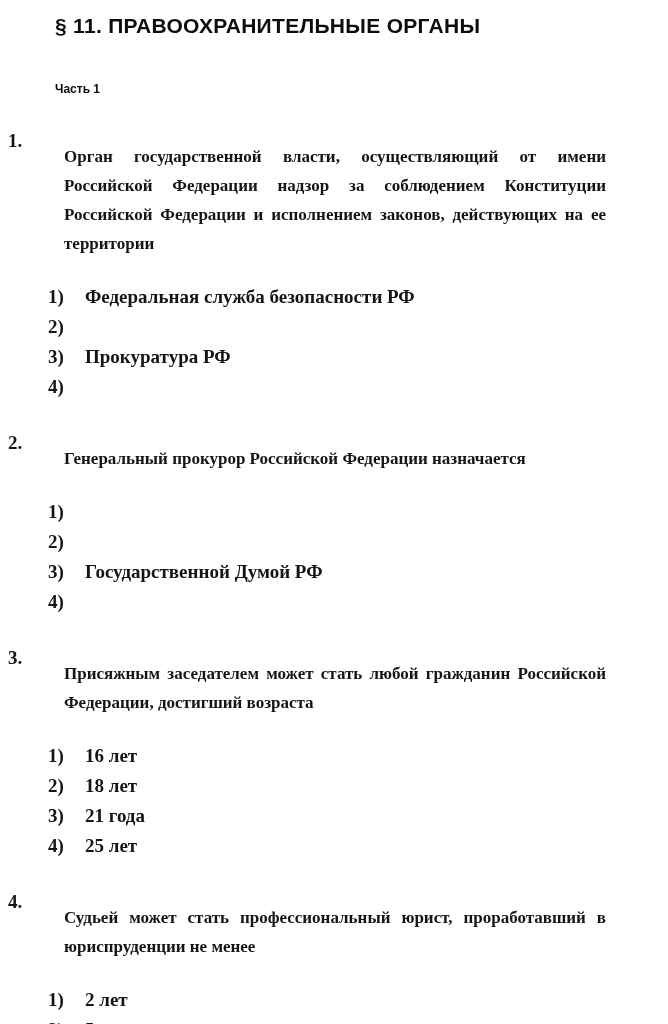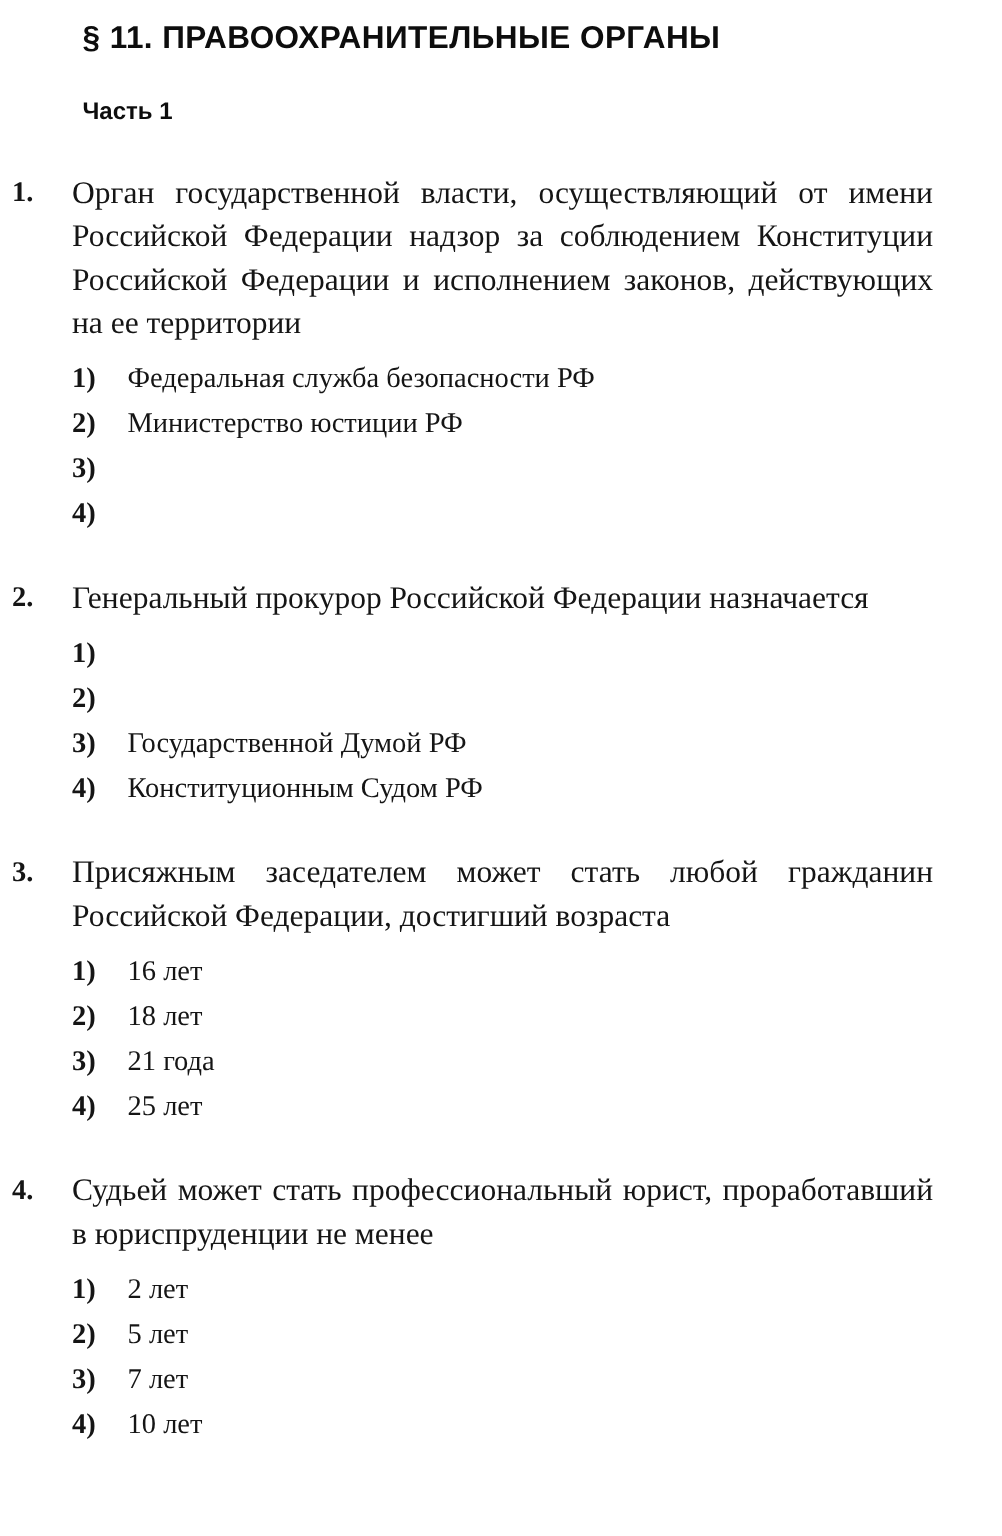--- a/index.html
+++ b/index.html
@@ -24,65 +24,65 @@
   .title {
     font-family: "Liberation Sans", sans-serif;
     font-size: 21px;
     font-weight: 700;
     letter-spacing: 0.3px;
     margin: 4px 0 0 47px;
     color: #0d0d0d;
   }
   .section-heading {
     font-family: "Liberation Sans", sans-serif;
-    font-size: 16px;
+    font-size: 12px;
     font-weight: 700;
-    margin: 28px 0 30px 47px;
+    margin: 44px 0 30px 47px;
     color: #0d0d0d;
   }
   .question {
     margin-bottom: 26px;
   }
   .q-row {
     display: flex;
     align-items: flex-start;
   }
   .q-num {
     flex: 0 0 40px;
     width: 40px;
     font-size: 19px;
     line-height: 29px;
     font-weight: 700;
   }
   .q-text {
     flex: 1;
-    margin: 0;
-    font-size: 21px;
+    margin: 16px;
+    font-size: 17px;
     line-height: 29px;
-    font-weight: 400;
+    font-weight: 700;
     text-align: justify;
   }
   .opts {
     list-style: none;
     margin: 8px 0 0 40px;
     padding: 0;
   }
   .opt {
     display: flex;
     align-items: flex-start;
     font-size: 19px;
     line-height: 30px;
   }
   .o-num {
     flex: 0 0 37px;
     width: 37px;
     font-weight: 700;
   }
   .o-text {
-    font-weight: 400;
+    font-weight: 700;
   }
 </style>
 </head>
 <body>
 
 <div class="page">
   <h1 class="title">§ 11. ПРАВООХРАНИТЕЛЬНЫЕ ОРГАНЫ</h1>
   <h2 class="section-heading">Часть 1</h2>
   <div class="questions">
   <div class="question">
@@ -91,24 +91,24 @@
       <p class="q-text">Орган государственной власти, осуществляющий от имени Российской Федерации надзор за соблюдением Конституции Российской Федерации и исполнением законов, действующих на ее территории</p>
     </div>
     <ol class="opts">
 
     <li class="opt">
         <span class="o-num">1)</span>
         <span class="o-text">Федеральная служба безопасности РФ</span>
       </li>
           <li class="opt">
         <span class="o-num">2)</span>
-        <span class="o-text">Министерство юстиции РФ</span>
       </li>
           <li class="opt">
         <span class="o-num">3)</span>
+        <span class="o-text">Прокуратура РФ</span>
       </li>
           <li class="opt">
         <span class="o-num">4)</span>
       </li>
         </ol>
   </div>
 
   <div class="question">
     <div class="q-row">
       <span class="q-num">2.</span>
@@ -121,21 +121,20 @@
       </li>
           <li class="opt">
         <span class="o-num">2)</span>
       </li>
           <li class="opt">
         <span class="o-num">3)</span>
         <span class="o-text">Государственной Думой РФ</span>
       </li>
           <li class="opt">
         <span class="o-num">4)</span>
-        <span class="o-text">Конституционным Судом РФ</span>
       </li>
         </ol>
   </div>
 
   <div class="question">
     <div class="q-row">
       <span class="q-num">3.</span>
       <p class="q-text">Присяжным заседателем может стать любой гражданин Российской Федерации, достигший возраста</p>
     </div>
     <ol class="opts">

